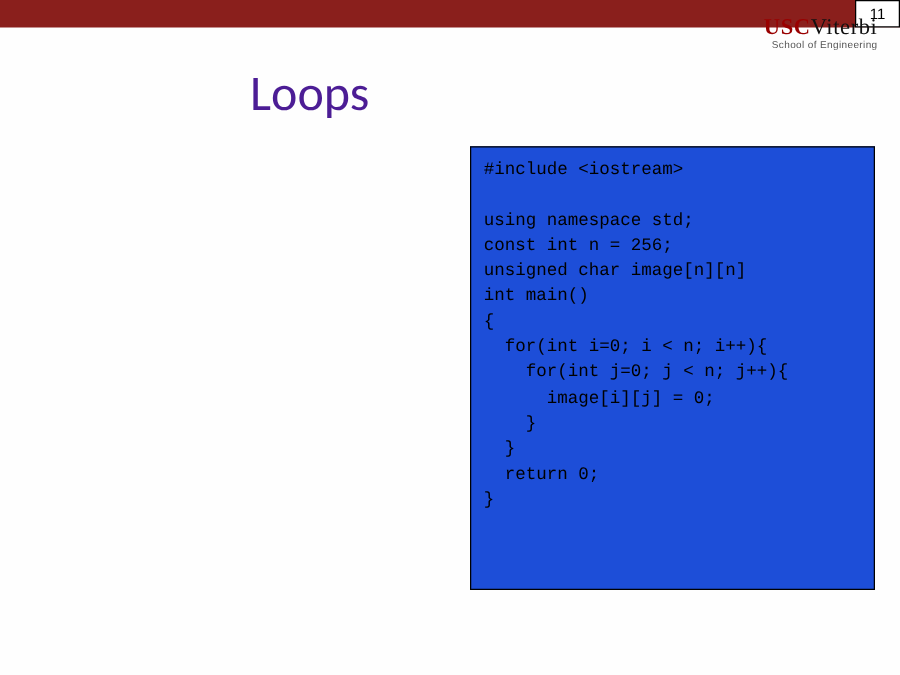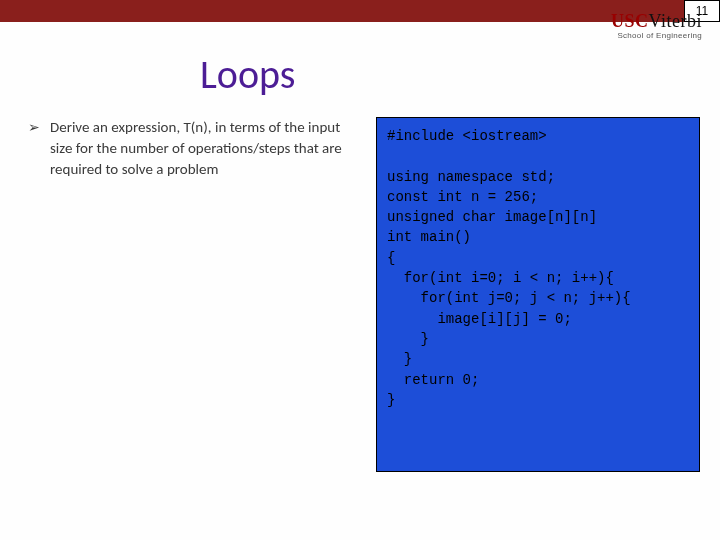--- a/index.html
+++ b/index.html
@@ -96,21 +96,20 @@
   <div class="row1">
     <span class="usc">USC</span><span class="viterbi">Viterbi</span>
   </div>
   <div class="row2">School of Engineering</div>
 </div>
 
 <h1 class="title">Loops</h1>
 
 <div class="content">
   <div class="left">
-    <div class="bullet">Derive an expression, T(n), in terms of the input size for the number of operations/steps that are required to solve a problem</div>
   </div>
   <div class="codebox">#include &lt;iostream&gt;
 
 using namespace std;
 const int n = 256;
 unsigned char image[n][n]
 int main()
 {
   for(int i=0; i &lt; n; i++){
     for(int j=0; j &lt; n; j++){

